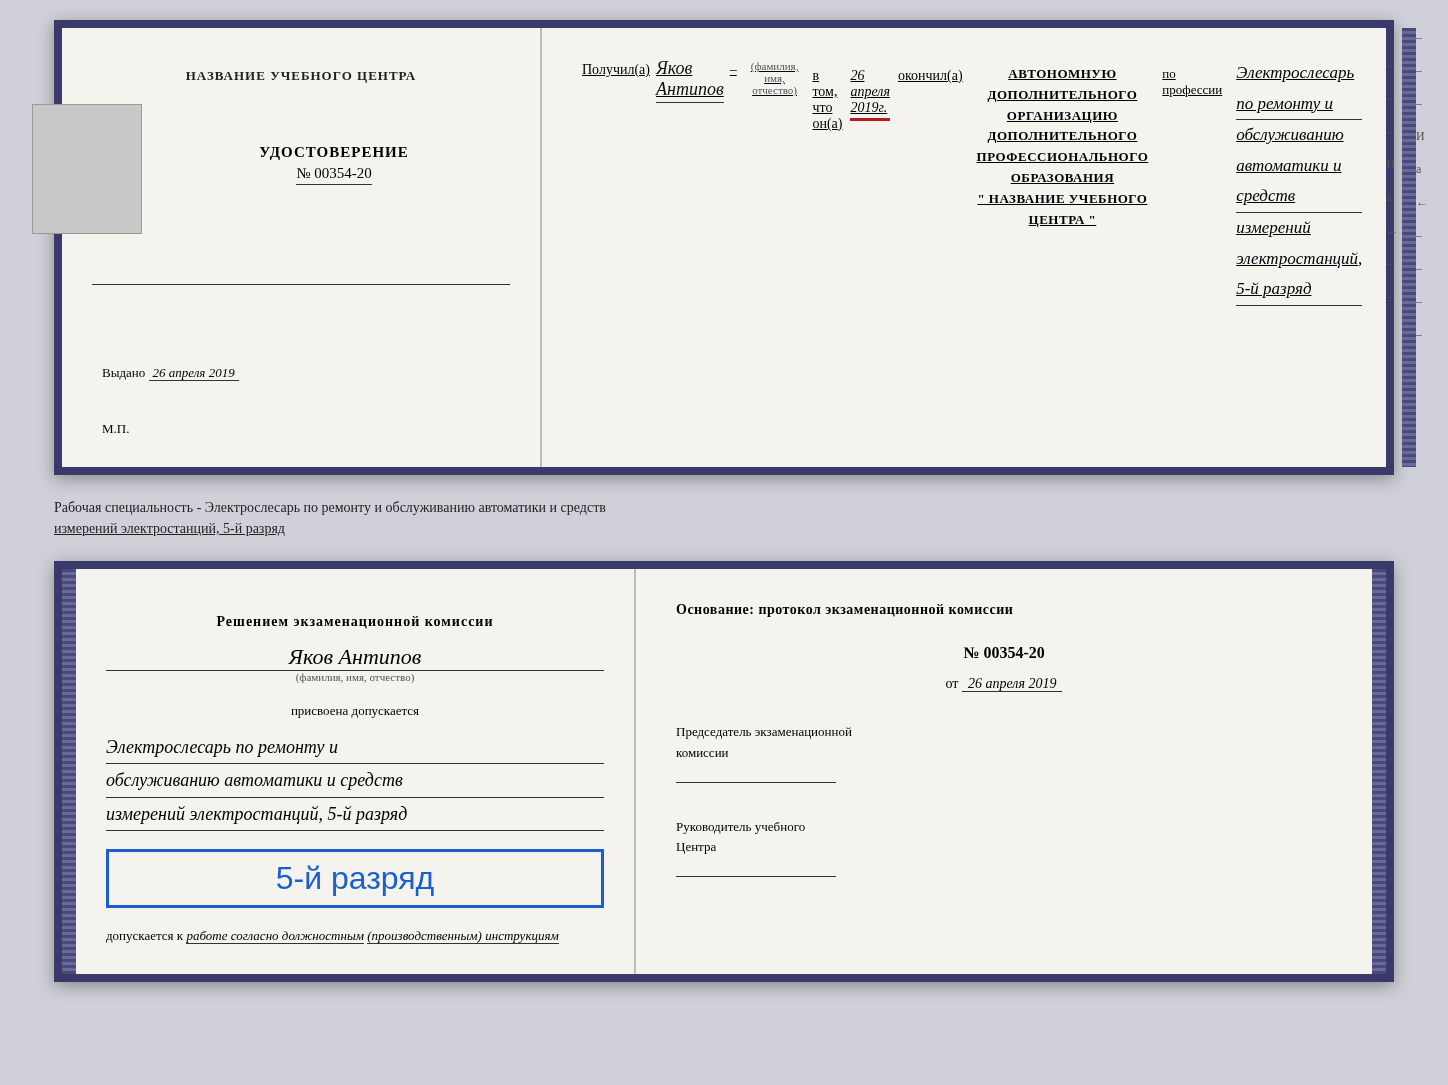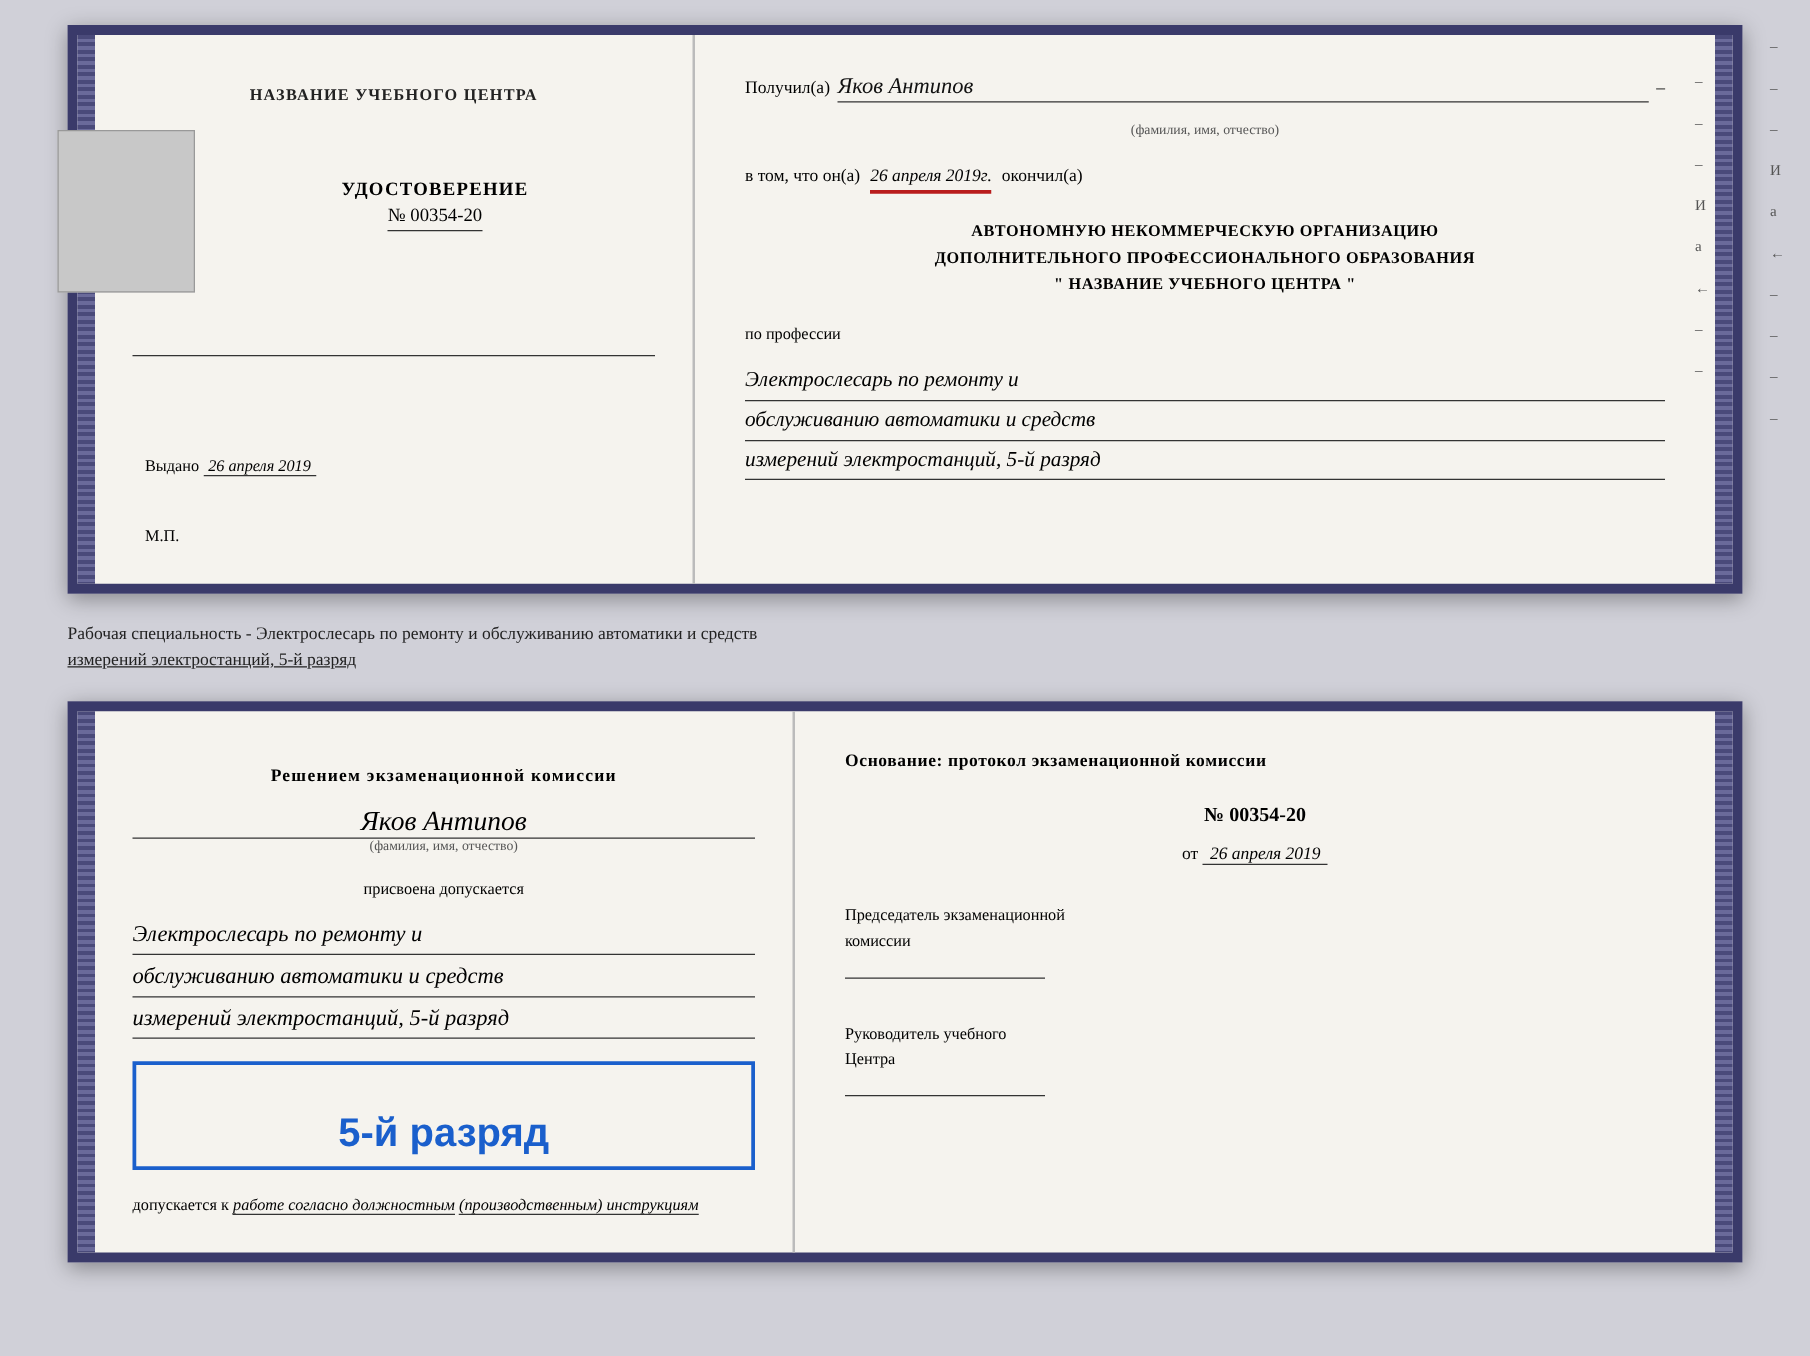--- a/index.html
+++ b/index.html
@@ -42,23 +42,23 @@
       flex-direction: column;
       align-items: center;
       gap: 20px;
       position: relative;
     }
 
     .doc-right {
       flex: 1;
       padding: 30px 40px 30px 40px;
       display: flex;
-      flex-direction: column;
       gap: 14px;
       position: relative;
+      text-decoration: underline;
     }
 
     .doc-right-edge {
       width: 14px;
       background: repeating-linear-gradient(
         180deg,
         #4a4a7a 0px, #4a4a7a 3px,
         #6a6a9a 3px, #6a6a9a 6px
       );
     }
@@ -230,24 +230,23 @@
     .razryad-box {
       border: 3px solid #1a5fcc;
       padding: 8px 12px;
       display: inline-block;
       text-align: center;
       margin-top: 6px;
     }
 
     .razryad-big {
       font-size: 32px;
-      font-weight: bold;
+      font-weight: normal;
       color: #1a5fcc;
       font-family: Arial, sans-serif;
-      margin-top: 28px;
     }
 
     .dopuskaetsya-line {
       font-size: 13px;
       margin-top: 8px;
     }
 
     .dopusk-italic {
       font-style: italic;
       border-bottom: 1px solid #333;
@@ -337,21 +336,21 @@
       </div>
       <div class="fio-sub">(фамилия, имя, отчество)</div>
 
       <div class="vtom-line" style="margin-top:10px;">
         <span style="font-size:14px;">в том, что он(а)</span>
         <span class="underline-text">26 апреля 2019г.</span>
         <span style="font-size:14px;">окончил(а)</span>
       </div>
 
       <div class="org-block">
-        <div>АВТОНОМНУЮ НЕКОММЕРЧЕСКУЮ ОРГАНИЗАЦИЮ</div>
+        <div>АВТОНОМНУЮ ДОПОЛНИТЕЛЬНОГО ОРГАНИЗАЦИЮ</div>
         <div>ДОПОЛНИТЕЛЬНОГО ПРОФЕССИОНАЛЬНОГО ОБРАЗОВАНИЯ</div>
         <div>"   НАЗВАНИЕ УЧЕБНОГО ЦЕНТРА   "</div>
       </div>
 
       <div class="po-professii">по профессии</div>
       <div>
         <div class="profession-handwritten">Электрослесарь по ремонту и</div>
         <div class="profession-handwritten">обслуживанию автоматики и средств</div>
         <div class="profession-handwritten">измерений электростанций, 5-й разряд</div>
       </div>

